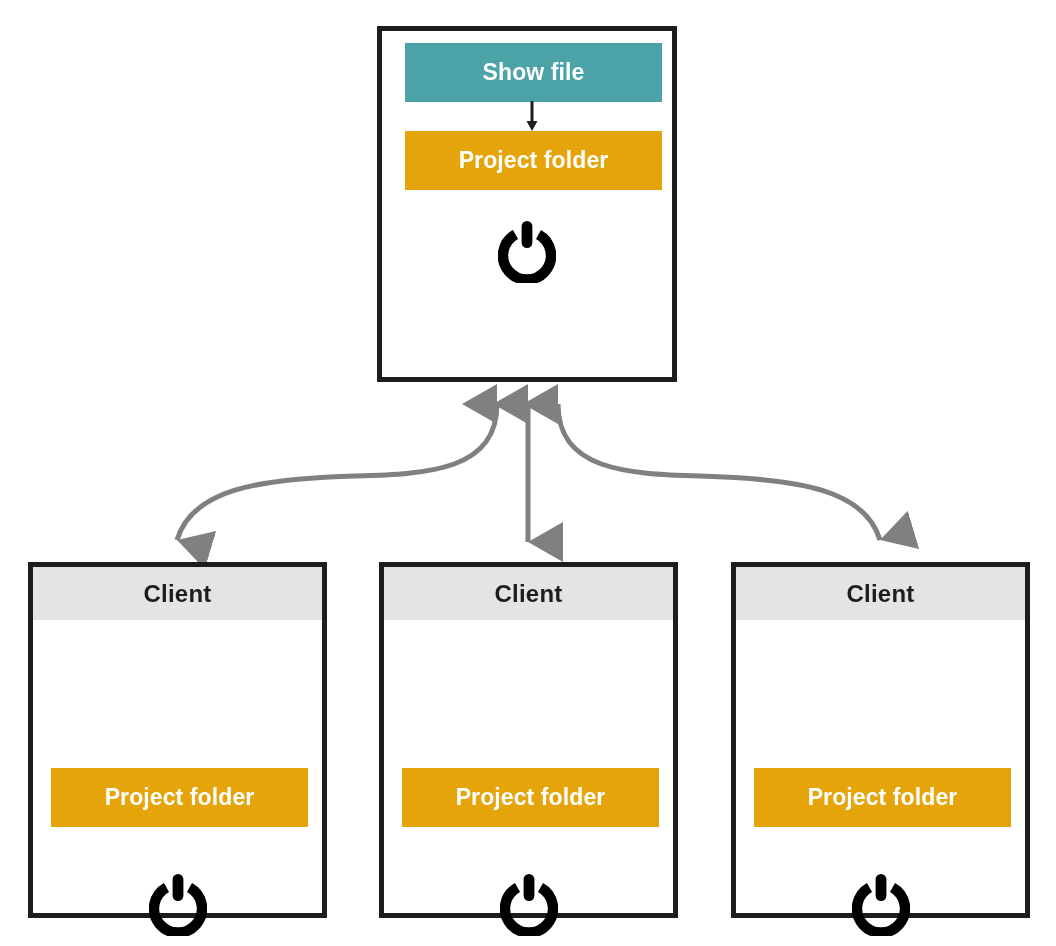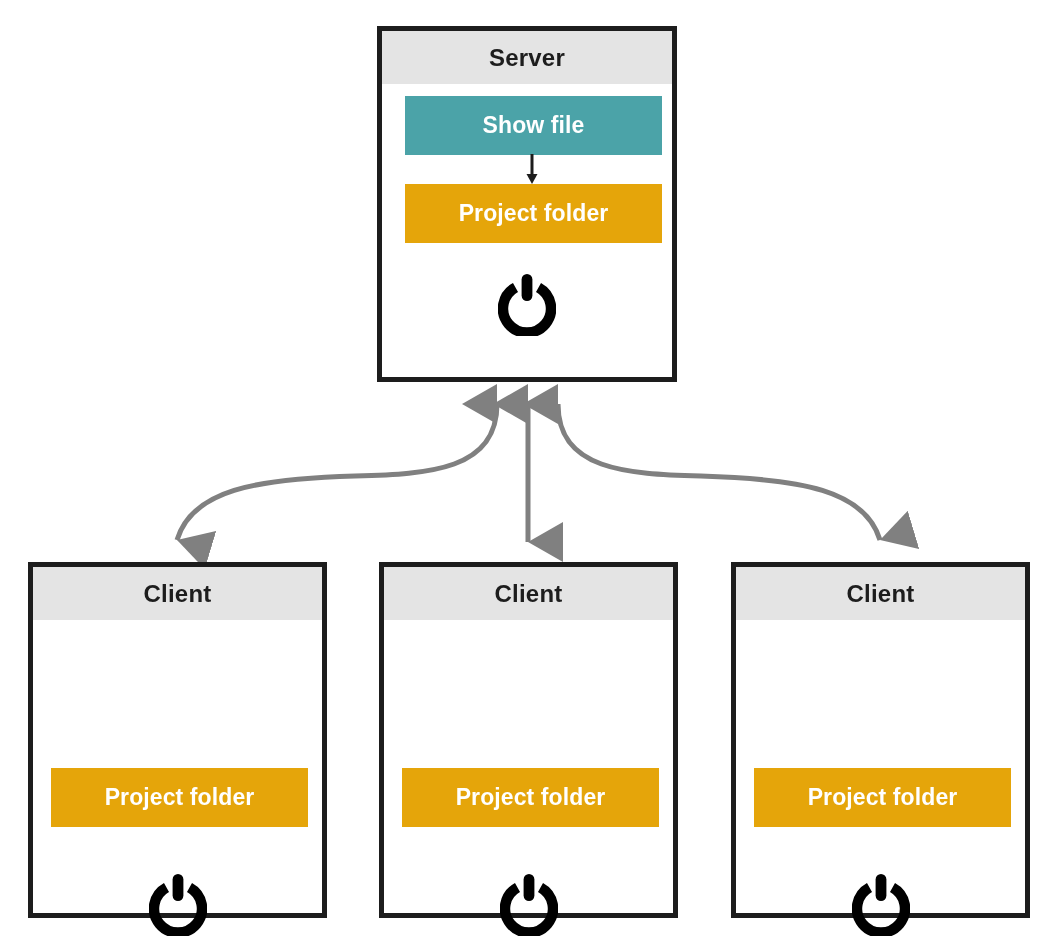--- a/index.html
+++ b/index.html
@@ -153,23 +153,20 @@
     </defs>
 
     <path d="M 497,404 C 497,470 430,474 355,476 C 255,479 192,490 177,540" fill="none" stroke="#808080" stroke-width="5" stroke-linecap="butt" marker-start="url(#head-up)" marker-end="url(#head-end)"></path>
 
     <path d="M 528,404 L 528,542" fill="none" stroke="#808080" stroke-width="5" stroke-linecap="butt" marker-start="url(#head-up)" marker-end="url(#head-end)"></path>
 
     <path d="M 558,404 C 558,470 626,474 701,476 C 801,479 865,490 880,540" fill="none" stroke="#808080" stroke-width="5" stroke-linecap="butt" marker-start="url(#head-up)" marker-end="url(#head-end)"></path>
   </svg>
 
   <div class="node" id="server">
-    <div class="node-header">
-      <span>Server</span>
-    </div>
     <div class="node-body">
 
       <div class="bar" id="show-file-bar">
         <span>Show file</span>
       </div>
 
       <svg class="inner-arrow" viewBox="0 0 14 32" xmlns="http://www.w3.org/2000/svg">
         <path d="M7,0 L7,22" stroke="#1d1d1d" stroke-width="3" fill="none"></path>
         <path d="M1.5,20 L7,30 L12.5,20 Z" fill="#1d1d1d"></path>
       </svg>

